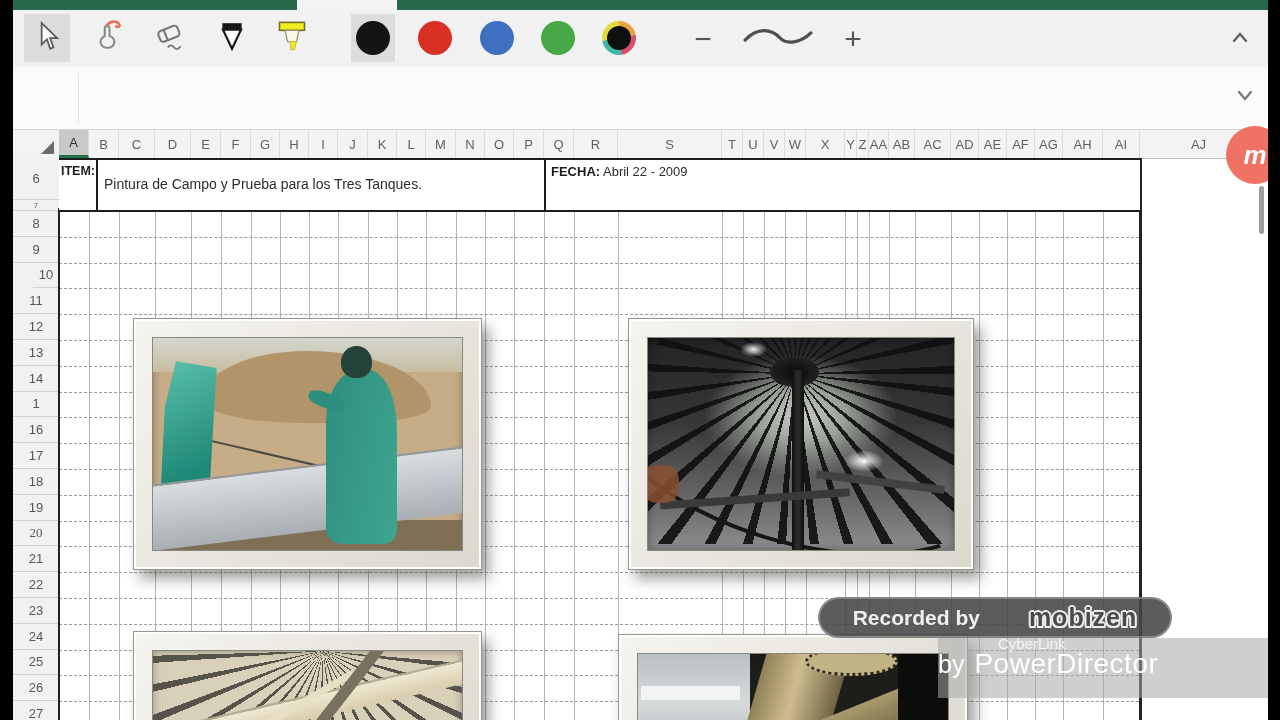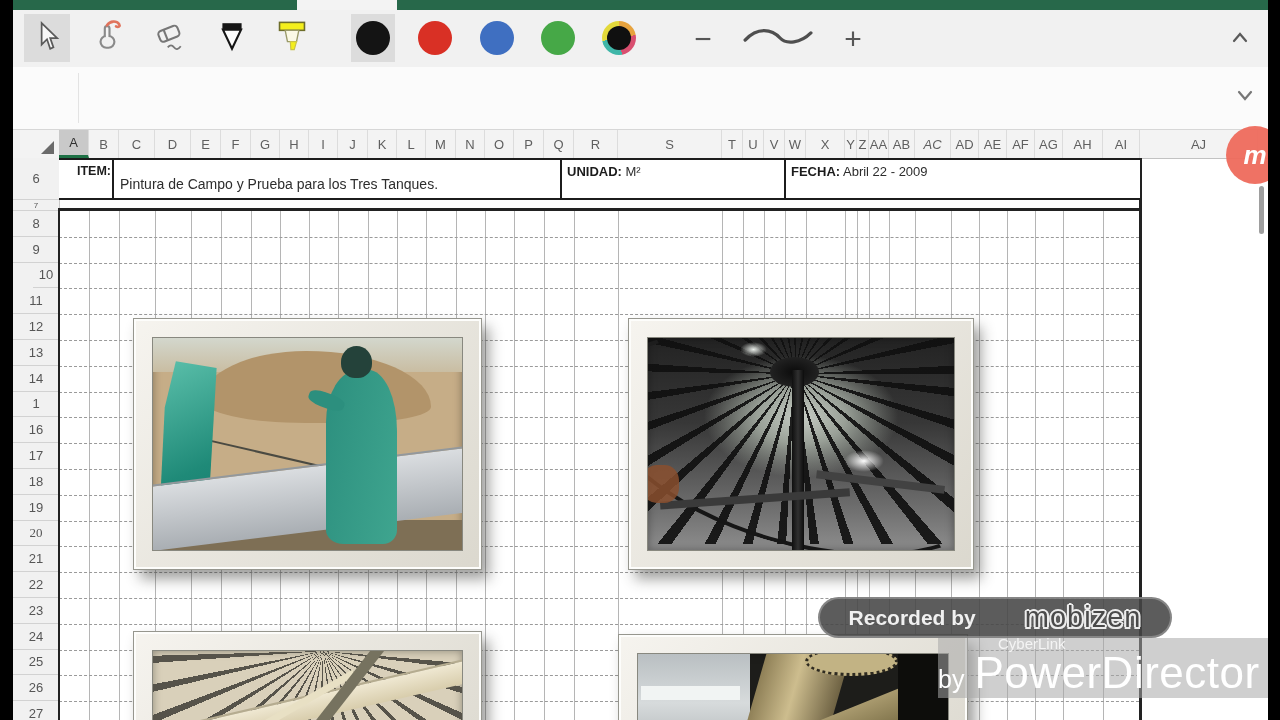--- a/index.html
+++ b/index.html
@@ -36,22 +36,22 @@
 
   
   .grid{position:absolute;left:59px;top:211px;width:1080px;height:509px;overflow:hidden;}
   .vline{position:absolute;top:0;bottom:0;width:1px;background:#b5b5b5;}
   .hline{position:absolute;left:0;right:0;height:0;border-top:1px dashed #9a9a9a;}
   .pa-border-top{position:absolute;left:59px;top:208px;width:1081px;height:3px;background:#222;}
   .pa-border-left{position:absolute;left:58px;top:208px;width:2px;height:512px;background:#222;}
   .pa-border-right{position:absolute;left:1139px;top:158px;width:3px;height:562px;background:#222;}
 
   
-  .doc-table{position:absolute;left:59px;top:158px;width:1081px;height:42px;display:flex;box-sizing:border-box;
-             background:#fff;border-top:2px solid #1c1c1c;border-bottom:2px solid #1c1c1c;z-index:2;padding-left:16px;}
+  .doc-table{position:absolute;left:59px;top:158px;width:1081px;height:54px;display:flex;box-sizing:border-box;
+             background:#fff;border-top:2px solid #1c1c1c;border-bottom:2px solid #1c1c1c;z-index:2;}
   .doc-cell{box-sizing:border-box;border-right:2px solid #1c1c1c;overflow:hidden;color:#1c1c1c;}
   .doc-cell:last-child{border-right:none;}
   .lbl{font-weight:bold;font-size:13px;}
   .val{font-size:13px;color:#2d2d2d;}
 
   .banner{position:absolute;left:61px;top:237px;width:1078px;height:25px;display:flex;align-items:center;justify-content:center;
           font-weight:bold;font-size:15px;letter-spacing:.4px;color:#1d1d1d;z-index:2;}
 
   
   .photo-frame{position:absolute;background:linear-gradient(135deg,#f6f4ef,#dbd8ce);border:1px solid #96968e;
@@ -106,27 +106,27 @@
            transform:rotate(16deg);border-radius:14px;}
   .p4-flange{left:54%;top:-6%;width:30%;height:24%;background:#c2b384;border-radius:50%;border:3px dotted #2e2a20;box-sizing:border-box;}
   .p4-cyl2{left:50%;top:42%;width:44%;height:28%;background:linear-gradient(#a99a6e,#7c7048);transform:rotate(-22deg);border-radius:10px;}
   .p4-dark{right:0;top:0;width:16%;height:100%;background:#0d0d0b;}
 
   
   .mobizen-pill{position:absolute;left:818px;top:597px;width:354px;height:41px;border-radius:22px;
       background:rgba(70,70,70,.88);border:2px solid rgba(170,170,170,.55);box-sizing:border-box;
       display:flex;align-items:center;justify-content:center;gap:12px;z-index:7;}
   .rec-by{color:#f0f0f0;font-weight:bold;font-size:21px;}
-  .mobizen-logo{font-weight:400;font-size:29px;letter-spacing:1px;color:#4a4a4a;
+  .mobizen-logo{font-weight:700;font-size:25px;letter-spacing:1px;color:#4a4a4a;
       text-shadow:-2px 0 0 #ececec,2px 0 0 #ececec,0 -2px 0 #ececec,0 2px 0 #ececec,
                   -1.5px -1.5px 0 #ececec,1.5px 1.5px 0 #ececec,-1.5px 1.5px 0 #ececec,1.5px -1.5px 0 #ececec;padding-left:37px;}
   .pd-band{position:absolute;left:938px;top:638px;width:342px;height:60px;background:rgba(168,168,168,.55);z-index:6;}
   .pd-row{position:absolute;left:0px;top:10px;display:flex;align-items:baseline;color:#fff;}
   .pd-by{font-size:25px;font-weight:400;margin-right:10px;}
-  .pd-name{font-size:44px;font-weight:300;letter-spacing:.5px;}
+  .pd-name{font-size:28px;font-weight:300;letter-spacing:.5px;}
   .pd-cyberlink{position:absolute;left:60px;top:-3px;font-size:15px;color:#f4f4f4;}
   .mobizen-btn{position:absolute;left:1226px;top:126px;width:58px;height:58px;border-radius:50%;
       background:rgba(238,106,92,.95);display:flex;align-items:center;justify-content:center;z-index:5;}
   .mobizen-m{color:#fff;font-weight:800;font-size:26px;font-style:italic;}
 
   .scrollbar-v{position:absolute;left:1259px;top:186px;width:5px;height:48px;background:#9e9e9e;border-radius:3px;z-index:4;}
   .edge{position:absolute;top:0;height:720px;background:#000;z-index:10;}
   .edge-left{left:0;width:13px;}
   .edge-right{left:1268px;width:12px;}
 </style>
@@ -263,21 +263,21 @@
       <div class="col-h" style="width: 104px;">S</div>
       <div class="col-h" style="width: 21px;">T</div>
       <div class="col-h" style="width: 21px;">U</div>
       <div class="col-h" style="width: 21px;">V</div>
       <div class="col-h" style="width: 21px;">W</div>
       <div class="col-h" style="width: 39px;">X</div>
       <div class="col-h" style="width: 12px;">Y</div>
       <div class="col-h" style="width: 12px;">Z</div>
       <div class="col-h" style="width: 20px;">AA</div>
       <div class="col-h" style="width: 26px;">AB</div>
-      <div class="col-h" style="width: 36px; font-style: italic;">AC</div>
+      <div class="col-h" style="width: 36px;">AC</div>
       <div class="col-h" style="width: 28px;">AD</div>
       <div class="col-h" style="width: 28px;">AE</div>
       <div class="col-h" style="width: 28px;">AF</div>
       <div class="col-h" style="width: 28px;">AG</div>
       <div class="col-h" style="width: 40px;">AH</div>
       <div class="col-h" style="width: 37px;">AI</div>
       <div class="col-h" style="width: 118px;">AJ</div>
     </div>
   <div class="row-gutter" id="row-gutter">
       <div class="row-h" style="height: 42px;">6</div>
@@ -365,23 +365,20 @@
   <div class="pa-border-left"></div>
   <div class="pa-border-right"></div>
 
   <div class="doc-table">
     <div class="doc-cell" style="width:39px;padding:1px 2px;">
       <span class="lbl" style="font-size:12.5px;">ITEM:</span>
     </div>
     <div class="doc-cell" style="width:448px;padding:15px 0 0 6px;">
       <span class="val" style="font-size:14px;">Pintura de Campo y Prueba para los Tres Tanques.</span>
     </div>
-    <div class="doc-cell" style="width:224px;padding:2px 0 0 5px;">
-      <span class="lbl">UNIDAD:</span><span class="val"> M²</span>
-    </div>
     <div class="doc-cell" style="width:185px;padding:2px 0 0 5px;">
       <span class="lbl">FECHA:</span><span class="val"> Abril 22 - 2009</span>
     </div>
   </div>
 
 
   <div class="photo-frame" style="left:133px;top:318px;width:347px;height:250px;">
     <div class="photo-inner p1">
       <div class="layer p1-sky"></div>
       <div class="layer p1-dune"></div>

